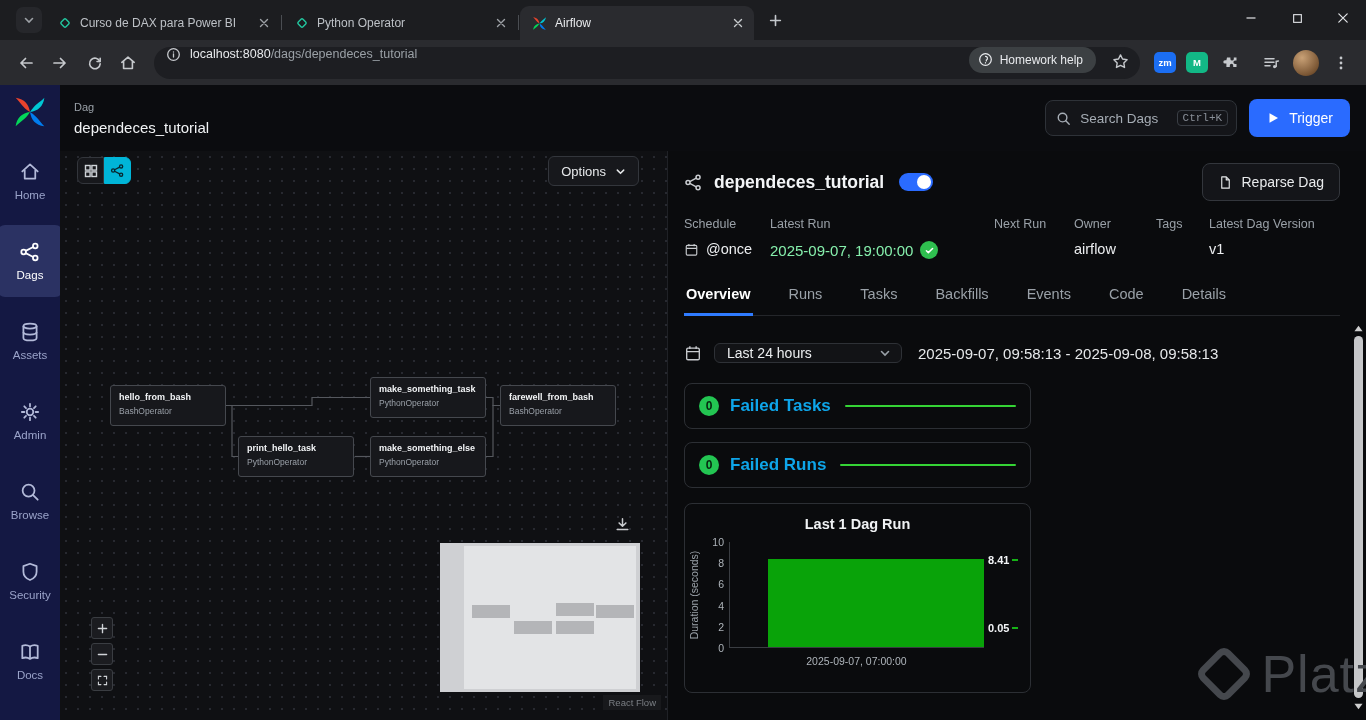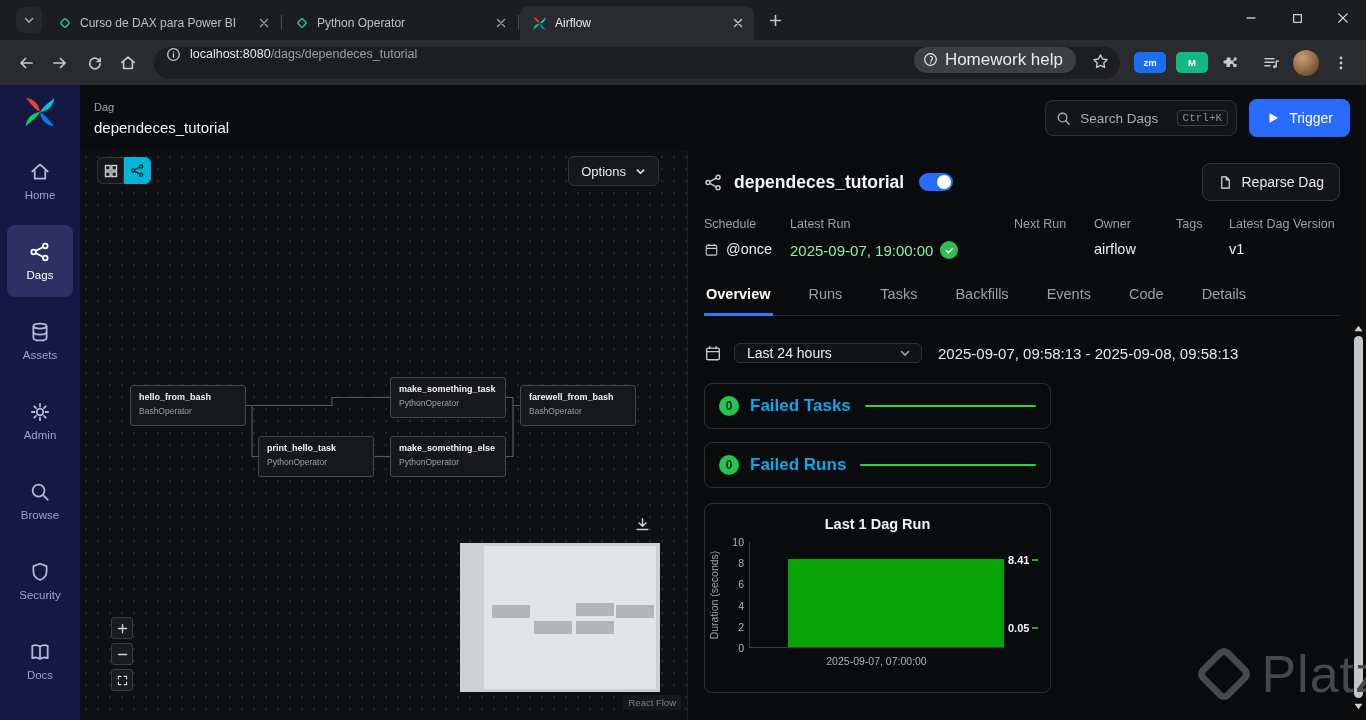--- a/index.html
+++ b/index.html
@@ -20,30 +20,30 @@
   .tab-divider { width:1px; height:15px; background:#4a4d52; margin:0 1px 10px; }
   .newtab-btn { width:26px; height:26px; margin:0 0 7px 8px; color:#c3c7cb; display:flex; align-items:center; justify-content:center; background:none; border:none; border-radius:50%; }
   .win-controls { margin-left:auto; display:flex; align-self:flex-start; }
   .win-btn { width:46px; height:36px; display:flex; align-items:center; justify-content:center; color:#e3e5e8; background:none; border:none; }
 
   .toolbar { height:45px; background:#2a2b2f; display:flex; align-items:center; padding:0 10px; gap:2px; }
   .nav-btn { width:32px; height:32px; border-radius:50%; display:flex; align-items:center; justify-content:center; color:#c6c9cd; background:none; border:none; flex-shrink:0; }
   .omnibox { flex:1; height:32px; margin:0 8px; background:#1d1e22; border-radius:16px; display:flex; align-items:flex-start; padding:0 5px 0 12px; gap:9px; min-width:0; }
   .omnibox .url { font-size:12.5px; color:#9aa0a6; white-space:nowrap; overflow:hidden; flex:1; }
   .omnibox .url .host { color:#e8eaed; }
-  .chip { height:26px; background:#3c4043; border-radius:13px; display:flex; align-items:center; gap:7px; padding:0 13px 0 9px; color:#e8eaed; font-size:17px; white-space:nowrap; border:none; }
+  .chip { height:26px; background:#3c4043; border-radius:13px; display:flex; align-items:center; gap:7px; padding:0 13px 0 9px; color:#e8eaed; font-size:12px; white-space:nowrap; border:none; }
   .icon-btn { width:30px; height:30px; display:flex; align-items:center; justify-content:center; color:#c6c9cd; background:none; border:none; flex-shrink:0; }
-  .ext-badge { width:32px; height:21px; border-radius:5px; color:#fff; font-size:9.5px; font-weight:bold; display:flex; align-items:center; justify-content:center; margin:0 4px; border:none; flex-shrink:0; }
+  .ext-badge { width:22px; height:21px; border-radius:5px; color:#fff; font-size:9.5px; font-weight:bold; display:flex; align-items:center; justify-content:center; margin:0 4px; border:none; flex-shrink:0; }
   .ext-zm { background:#1b6ef3; }
   .ext-m { background:#12b886; }
   .avatar { width:26px; height:26px; border-radius:50%; background:radial-gradient(circle at 35% 30%, #c9a176, #7a5634 70%, #4c3017); margin:0 5px; border:none; flex-shrink:0; }
 
   
   .app { display:flex; height:635px; background:#0b0c0f; }
-  .sidebar { width:80px; background:#141843; display:flex; flex-direction:column; align-items:center; padding-top:10px; flex-shrink:0; }
+  .sidebar { width:60px; background:#141843; display:flex; flex-direction:column; align-items:center; padding-top:10px; flex-shrink:0; }
   .logo { width:34px; height:34px; margin-bottom:16px; }
   .side-item { width:66px; height:72px; border-radius:8px; display:flex; flex-direction:column; align-items:center; justify-content:center; gap:6px; color:#9aa3c9; font-size:11.5px; margin-bottom:8px; background:none; border:none; }
   .side-item svg { color:#b3bad9; }
   .side-item.active { background:#2b3263; color:#fff; }
   .side-item.active svg { color:#fff; }
 
   .main { flex:1; display:flex; flex-direction:column; min-width:0; }
   .app-header { height:66px; display:flex; align-items:center; padding:0 16px 0 14px; }
   .crumb .eyebrow { font-size:11px; color:#9aa1a8; margin-bottom:6px; }
   .crumb .title { font-size:15px; color:#f1f3f5; }

